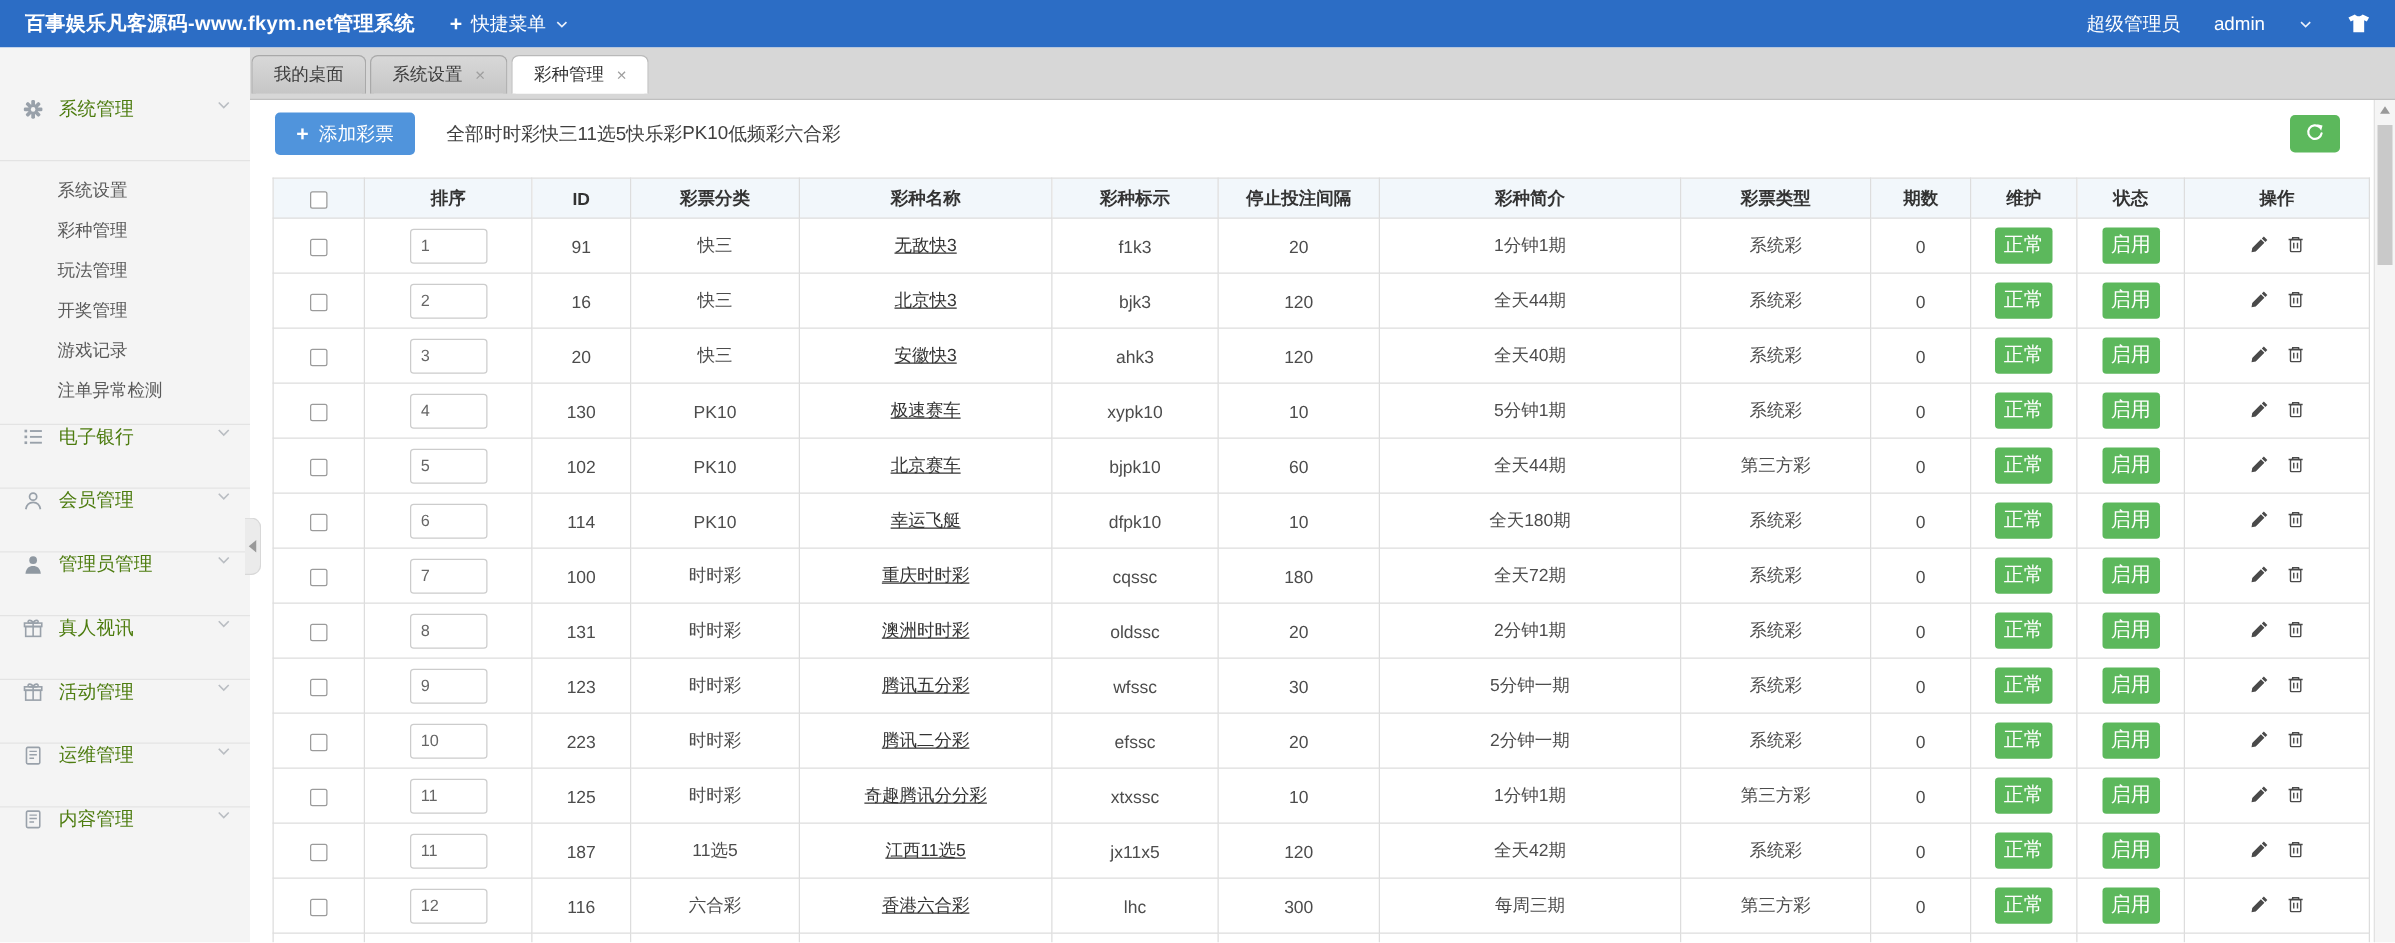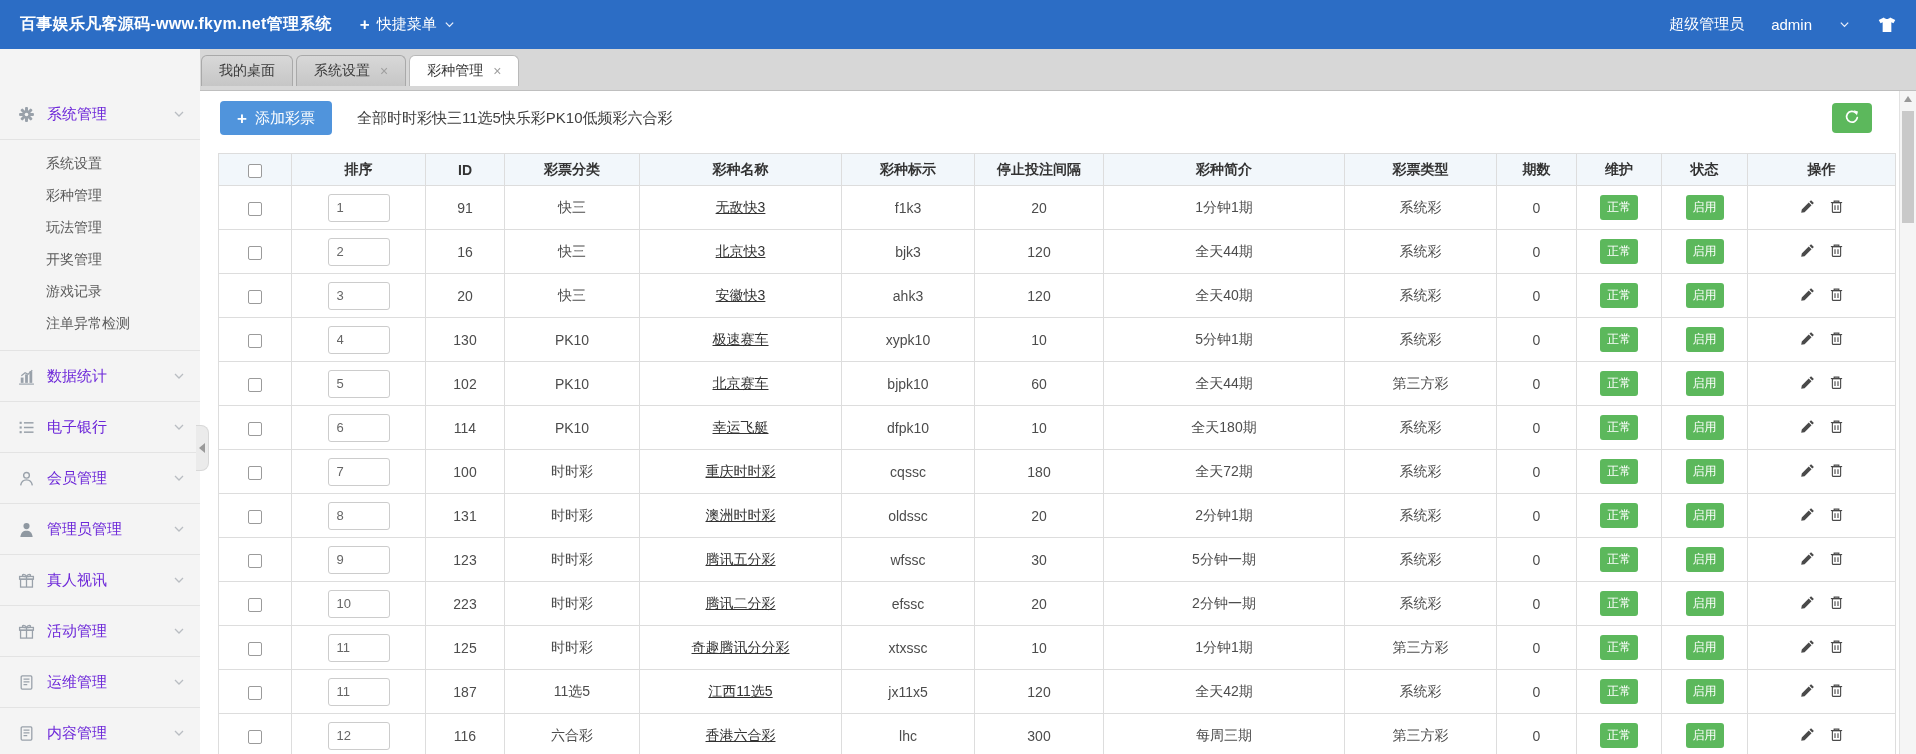--- a/index.html
+++ b/index.html
@@ -1,38 +1,38 @@
 <!DOCTYPE html>
 <html style="--c-topbar: #2c6dc5; --c-primary: #5094dc; --c-success: #5cb85c;"><head>
 <meta charset="utf-8">
 <style>
   * { box-sizing: border-box; margin: 0; padding: 0; }
   html, body { width: 1916px; height: 754px; overflow: hidden; background: #fff;
     font-family: "Liberation Sans", "DejaVu Sans", sans-serif; }
 
   
-  .topbar { height: 49px; background: var(--c-topbar, #2c6dc5); color: #fff;
+  .topbar { height: 38px; background: var(--c-topbar, #2c6dc5); color: #fff;
     display: flex; align-items: center; padding: 0 20px; }
   .brand { font-size: 16px; font-weight: 700; letter-spacing: .3px; }
   .quick { display: flex; align-items: center; gap: 7px; margin-left: 28px; font-size: 15px; cursor: pointer; }
   .quick .plus { font-size: 17px; font-weight: 700; line-height: 1; }
   .spacer { flex: 1; }
   .user { display: flex; align-items: center; gap: 27px; font-size: 15px; cursor: pointer; }
   .chev { display: inline-flex; color: #eaf0fb; }
   .tshirt { margin-left: 28px; display: inline-flex; cursor: pointer; }
 
   
   .app { display: flex; height: 716px; position: relative; }
 
   
   .sidebar { width: 200px; flex: none; background: #f4f4f4; padding-top: 40px; overflow: hidden; }
   .side-section { border-top: 1px solid #e3e3e3; }
   .side-section:first-child { border-top: none; }
-  .side-head { height: 50px; display: flex; align-items: center; padding: 0 15px 0 17px;
-    color: #6d28d9; font-size: 15px; cursor: pointer; }
+  .side-head { height: 50px; display: flex; padding: 0 15px 0 17px;
+    color: #4d7c0f; font-size: 15px; cursor: pointer; }
   .s-icon { width: 18px; height: 18px; margin-right: 12px; display: inline-flex;
     align-items: center; justify-content: center; }
   .s-label { flex: 1; }
   .s-chev { color: #b9bdc2; display: inline-flex; }
   .submenu { border-top: 1px solid #e3e3e3; padding: 7px 0 11px; list-style: none; }
   .submenu li { height: 32px; line-height: 32px; padding-left: 46px; font-size: 14px;
     color: #5a5a5a; cursor: pointer; }
 
   
   .collapse-handle { position: absolute; left: 196px; top: 376px; width: 13px; height: 46px;
@@ -66,21 +66,21 @@
     font-size: 14px; color: #4c4c4c; }
   th, td { border: 1px solid #ddd; text-align: center; overflow: hidden; white-space: nowrap; }
   thead th { height: 32px; background: #f2f7fb; font-weight: 700; color: #333; font-size: 14px; }
   td { height: 44px; }
   .cb { display: inline-block; width: 14px; height: 14px; border: 1px solid #9b9b9b;
     border-radius: 2px; background: #fff; vertical-align: middle; cursor: pointer; }
   .sort-input { width: 62px; height: 28px; border: 1px solid #ccc; border-radius: 3px;
     padding: 0 8px; font-size: 13px; color: #666; font-family: inherit; }
   .name-link { color: #333; text-decoration: underline; cursor: pointer; }
   .badge { display: inline-block; padding: 4px 7px; background: var(--c-success, #5cb85c);
-    color: #fff; font-size: 12px; border-radius: 3px; cursor: pointer; }
+    color: #fff; font-size: 16px; border-radius: 3px; cursor: pointer; }
   .ops span { cursor: pointer; vertical-align: middle; }
   .ops .gap { display: inline-block; width: 14px; cursor: default; }
   tr.filler .cb, tr.filler .sort-input, tr.filler .badge, tr.filler .ops span { visibility: hidden; }
 
   
   .vscroll { position: absolute; top: 42px; right: 0; bottom: 0; width: 17px;
     background: #f5f5f5; border-left: 1px solid #e2e2e2; }
   .up-btn { height: 16px; display: flex; align-items: center; justify-content: center; cursor: pointer; }
   .tri-up { width: 0; height: 0; border-left: 4px solid transparent; border-right: 4px solid transparent;
     border-bottom: 6px solid #999; }
@@ -141,41 +141,20 @@
           </span>
         </div>
         <ul class="submenu">
           <li>系统设置</li>
           <li>彩种管理</li>
           <li>玩法管理</li>
           <li>开奖管理</li>
           <li>游戏记录</li>
           <li>注单异常检测</li>
         </ul>
-      </div>
-      <div class="side-section">
-        <div class="side-head">
-          <span class="s-icon">
-            <svg width="17" height="17" viewBox="0 0 16 16">
-              <g fill="#99a1aa">
-                <path d="M1 14.6h14v1.1H1z"></path>
-                <rect x="2.6" y="9" width="2.6" height="5"></rect>
-                <rect x="6.7" y="6" width="2.6" height="8"></rect>
-                <rect x="10.8" y="3" width="2.6" height="11"></rect>
-                <path d="M2.8 6.8l3.8-3 2.8 1.4 3.6-3.6.8.8-4.2 4.2-2.8-1.4-3.3 2.6z"></path>
-              </g>
-            </svg>
-          </span>
-          <span class="s-label">数据统计</span>
-          <span class="s-chev">
-            <svg width="12" height="12" viewBox="0 0 12 12">
-              <path d="M2 4l4 4 4-4" fill="none" stroke="currentColor" stroke-width="1.3"></path>
-            </svg>
-          </span>
-        </div>
       </div>
       <div class="side-section">
         <div class="side-head">
           <span class="s-icon">
             <svg width="17" height="17" viewBox="0 0 16 16">
               <g fill="#99a1aa">
                 <rect x="1.5" y="2.6" width="2" height="2"></rect>
                 <rect x="1.5" y="7" width="2" height="2"></rect>
                 <rect x="1.5" y="11.4" width="2" height="2"></rect>
                 <rect x="5.6" y="2.9" width="9" height="1.4"></rect>

